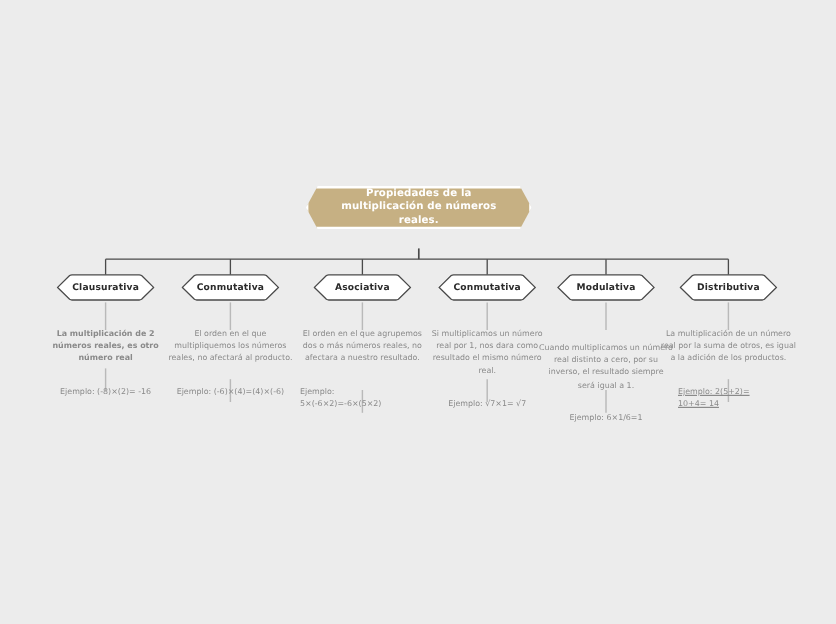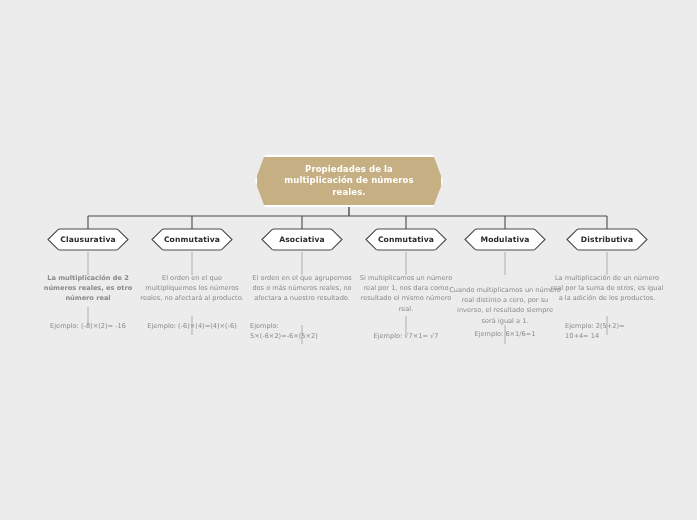--- a/index.html
+++ b/index.html
@@ -29,21 +29,21 @@
     width: 697px;
     height: 520px;
     pointer-events: none;
   }
   
   .root-node {
     position: absolute;
     left: 255px;
     top: 155px;
     width: 188px;
-    height: 52px;
+    height: 36px;
   }
   .root-shape {
     position: absolute;
     inset: 0;
     background: #c6b083;
     border: 2px solid #ffffff;
     box-sizing: border-box;
     clip-path: polygon(
       0% 50%, 5.2% 0%, 94.8% 0%, 100% 50%, 94.8% 100%, 5.2% 100%
     );
@@ -195,28 +195,28 @@
   </div>
 
   <div class="branch" style="left:445px;">
     <div class="node-shape">
       <svg width="82" height="23" viewBox="0 0 82 23">
         <path d="M1 11.5 L11 1.6 Q12 1 13 1 L69 1 Q70 1 71 1.6 L81 11.5 L71 21.4 Q70 22 69 22 L13 22 Q12 22 11 21.4 Z" fill="#ffffff" stroke="#4a4a4a" stroke-width="1.1"></path>
       </svg>
       <span class="node-label">Modulativa</span>
     </div>
     <div class="desc" style="margin-top:34px;padding:0 4px;">Cuando multiplicamos un número real distinto a cero, por su inverso, el resultado siempre será igual a 1.</div>
-    <div class="example ex-center" style="margin-top:3px;">Ejemplo: 6×1/6=1</div>
+    <div class="example ex-center" style="margin-top:17px;">Ejemplo: 6×1/6=1</div>
   </div>
 
   <div class="branch" style="left:547px;">
     <div class="node-shape">
       <svg width="82" height="23" viewBox="0 0 82 23">
         <path d="M1 11.5 L11 1.6 Q12 1 13 1 L69 1 Q70 1 71 1.6 L81 11.5 L71 21.4 Q70 22 69 22 L13 22 Q12 22 11 21.4 Z" fill="#ffffff" stroke="#4a4a4a" stroke-width="1.1"></path>
       </svg>
       <span class="node-label">Distributiva</span>
     </div>
     <div class="desc" style="margin-top:22px;padding:0 2px;">La multiplicación de un número real por la suma de otros, es igual a la adición de los productos.</div>
-    <div class="example ex-left" style="margin-top:17px;padding-left:18px;">Ejemplo: 2(5+2)=
+    <div class="example ex-left" style="margin-top:17px;padding-left:18px;text-decoration:underline;">Ejemplo: 2(5+2)=
 10+4= 14</div>
   </div>
 
 </div>
 
 </body></html>

